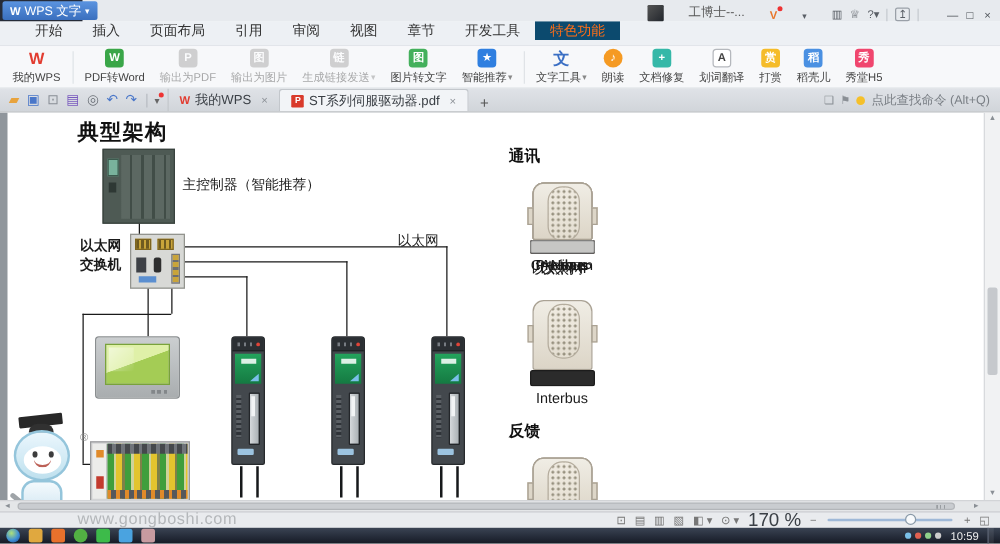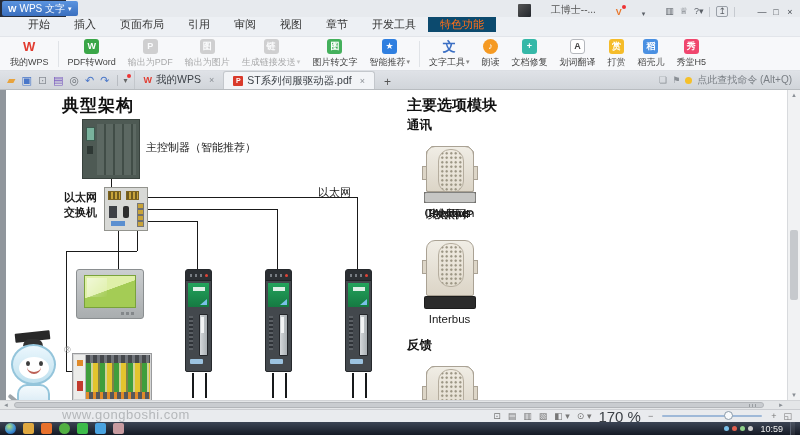--- a/index.html
+++ b/index.html
@@ -426,21 +426,20 @@
     <div class="head"></div>
     <div class="face"></div>
     <div class="eye" style="left:20px"></div>
     <div class="eye" style="left:33px"></div>
     <div class="mouth"></div>
     <div class="mbody"></div>
     <div class="wrench"></div>
   </div>
   <div class="regmark">®</div>
 
-  <div class="sec" style="left:407px;top:6px;font-size:15px">主要选项模块</div>
   <div class="sec" style="left:407px;top:27px;font-size:12.5px">通讯</div>
   <div class="mrow" id="commrow" style="left:416px;top:56px">
       <div class="mod-wrap">
         <div class="mod">
           <div class="mod-ear l"></div>
           <div class="mod-ear r"></div>
           <div class="mod-body"></div>
           <div class="mod-base" style="background: rgb(178, 166, 84);"></div>
         </div>
         <div class="mod-label">以太网</div>

